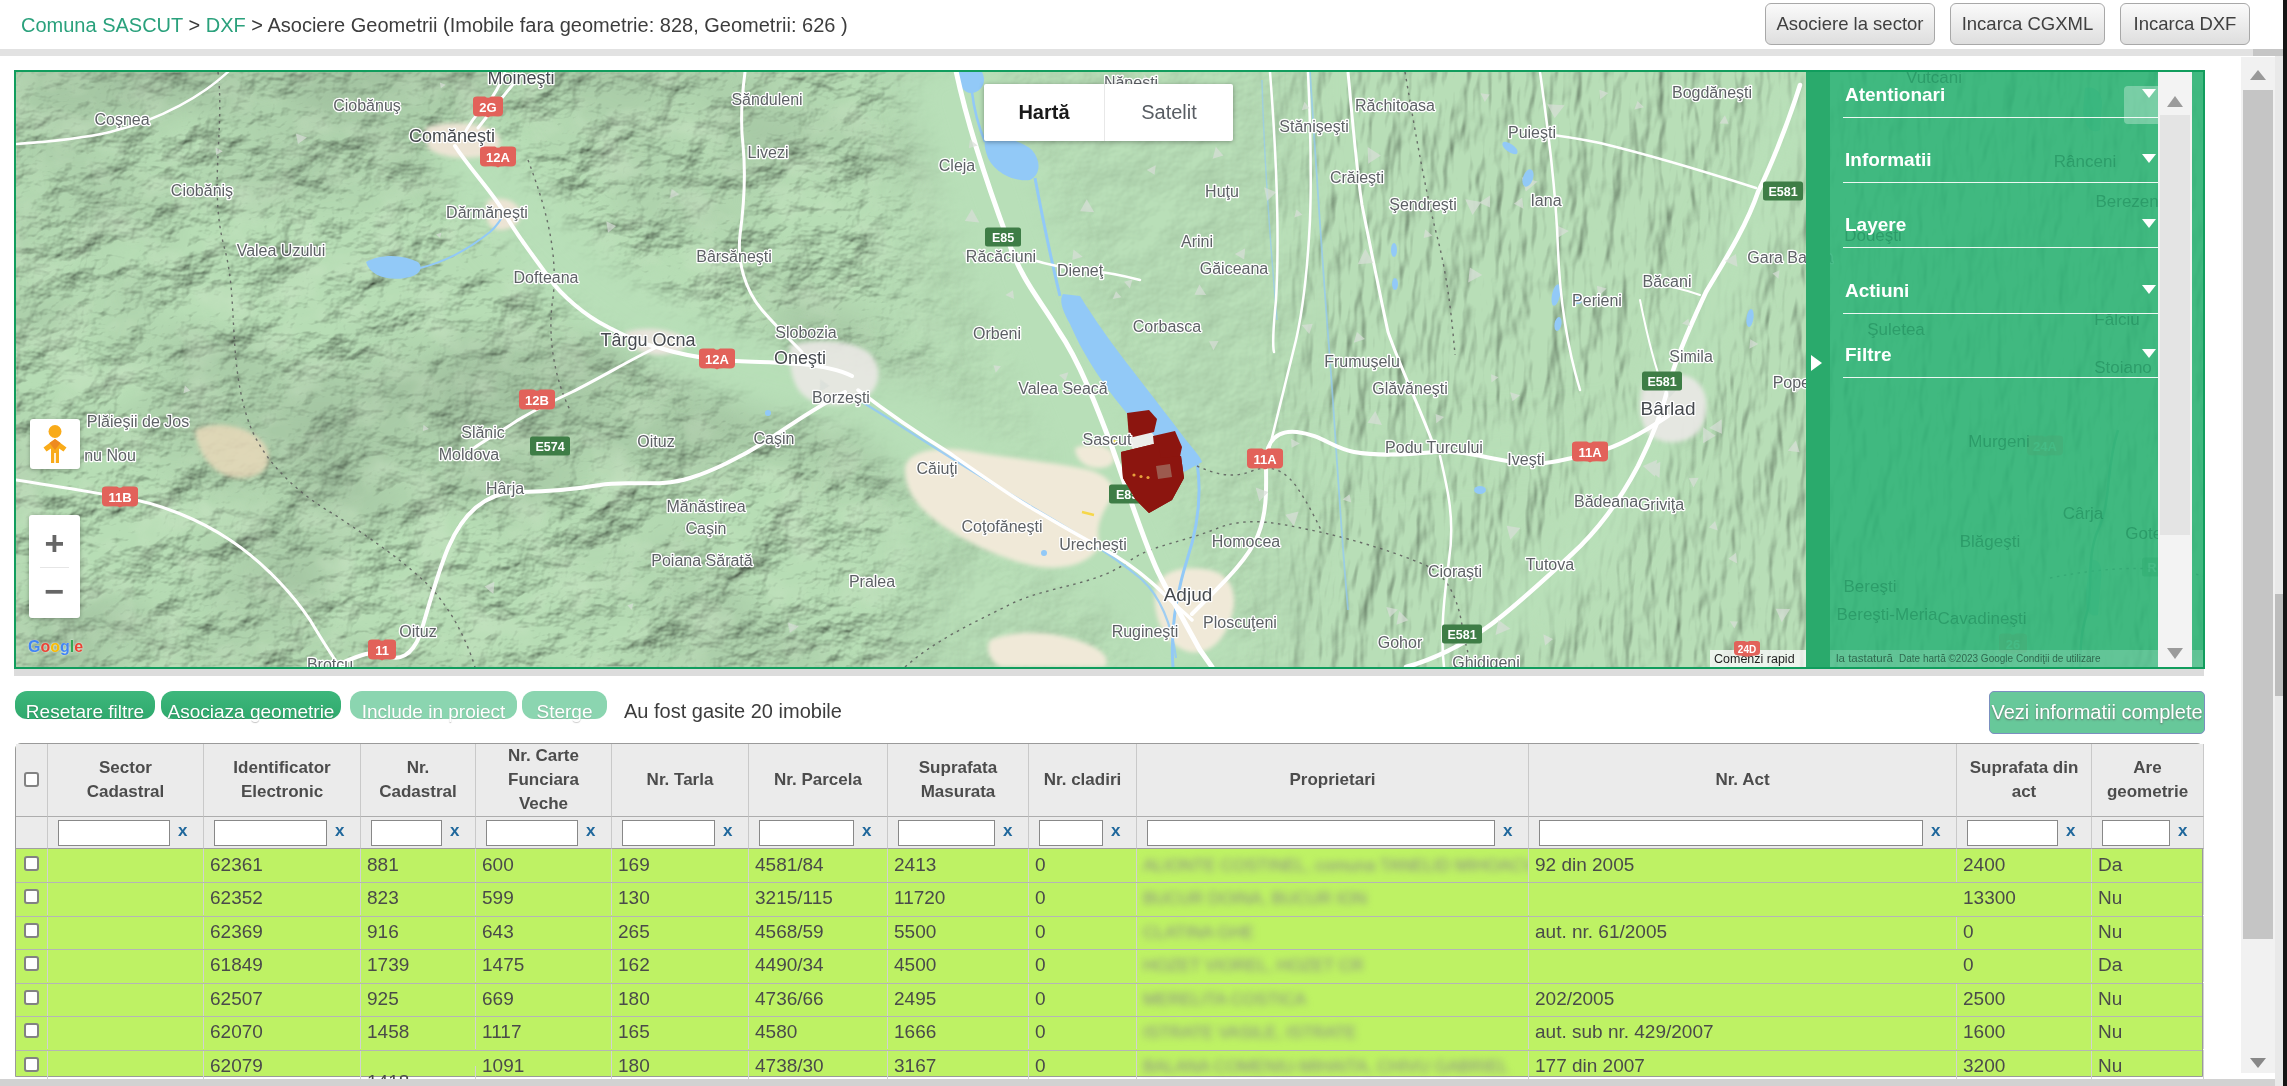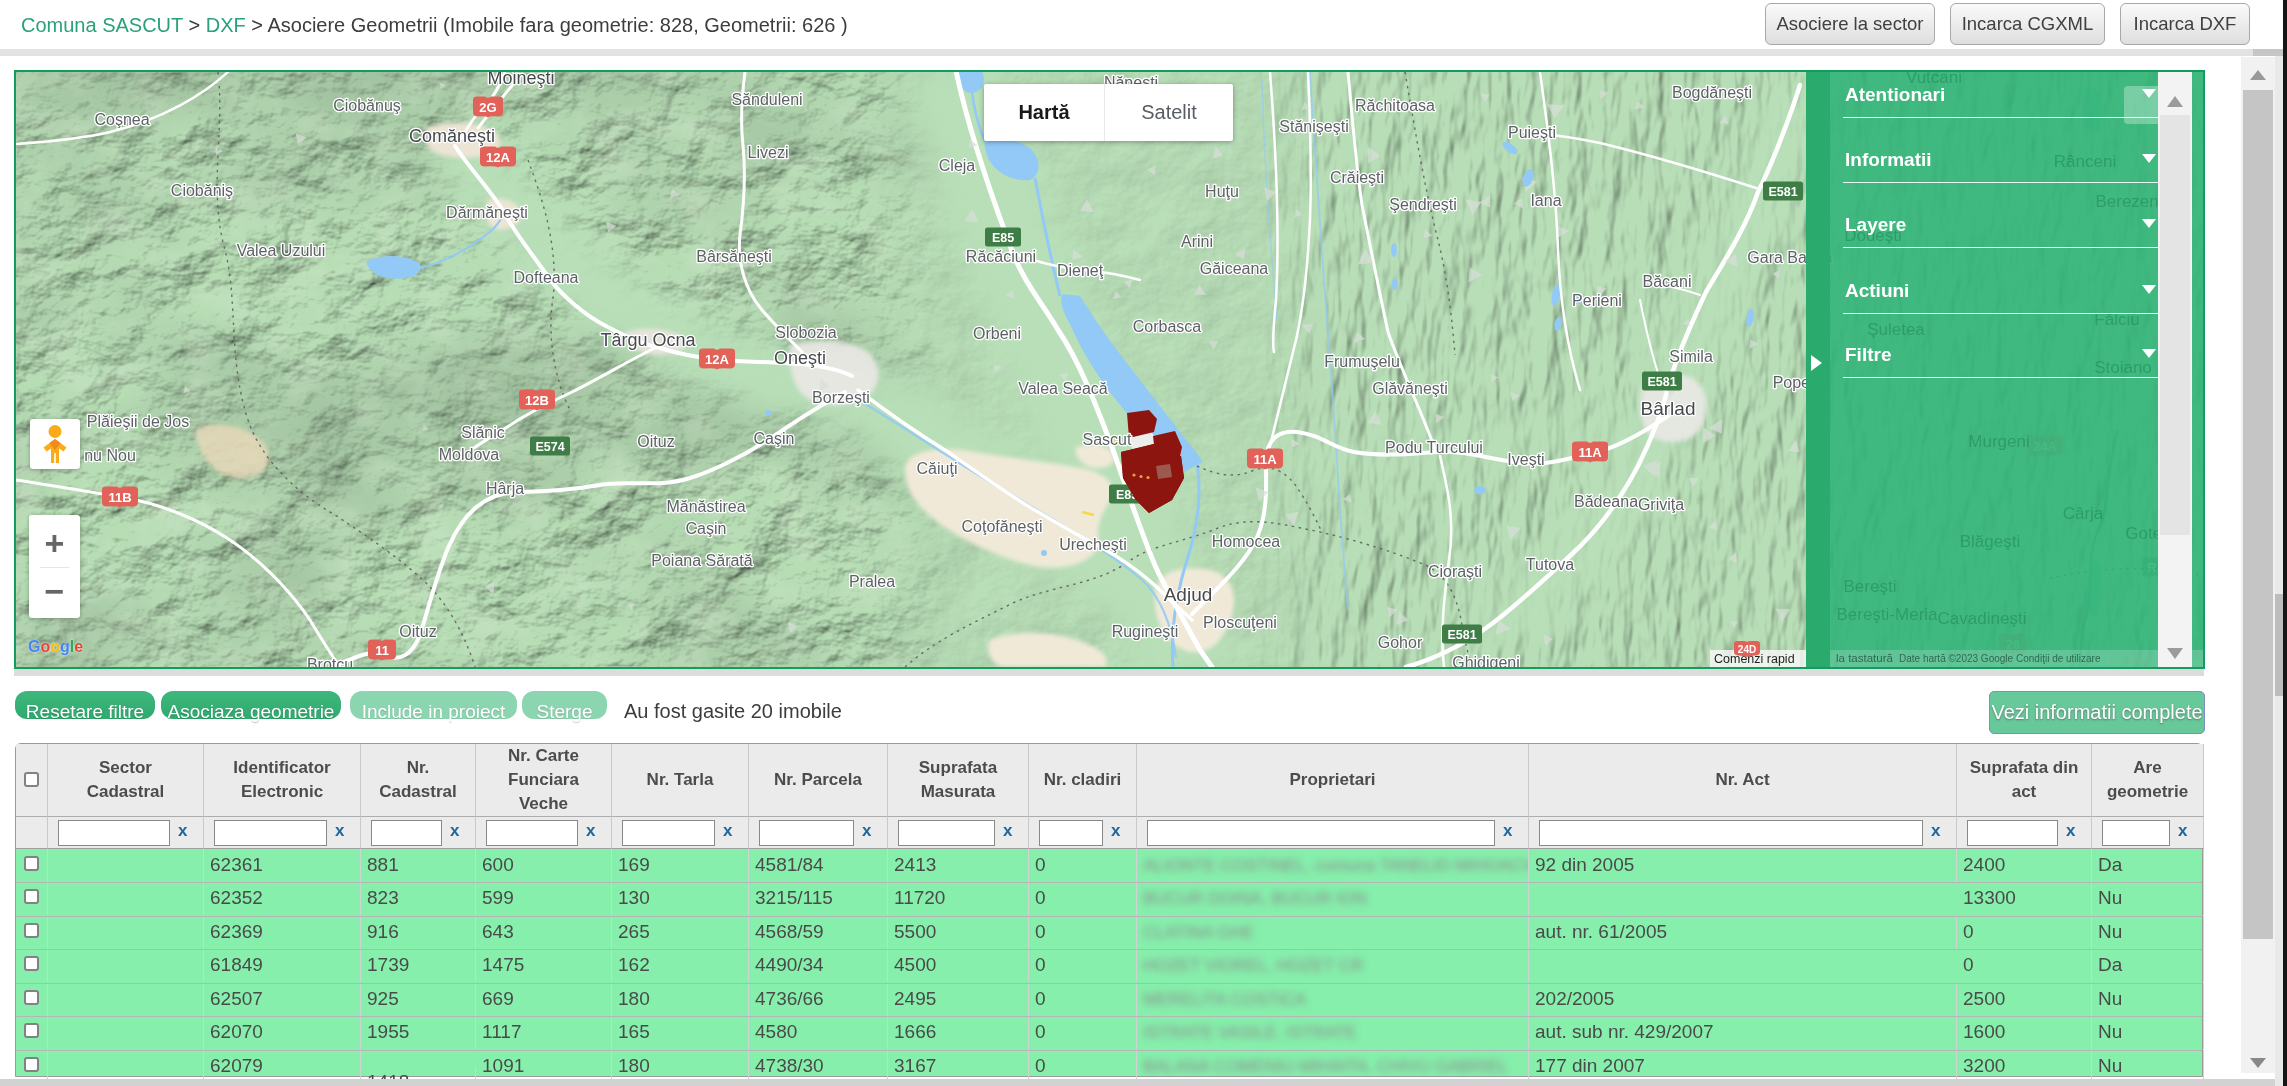--- a/index.html
+++ b/index.html
@@ -7,21 +7,21 @@
 .topbtn{position:absolute;top:3px;height:42px;border:1px solid #a8a8a8;border-radius:6px;background:linear-gradient(#fafafa,#dedede);color:#404040;font-size:18.5px;font-family:"Liberation Sans",sans-serif;text-align:center;line-height:40px}
 #hbar1{position:absolute;left:0;top:49px;width:2283px;height:7px;background:#e2e2e2}
 #hbar1 .th{position:absolute;right:0;width:30px;height:7px;background:#c6c6c6}
 #mapwrap{position:absolute;left:14px;top:70px;width:2191px;height:599px;border:2px solid #119d5d;background:#b6deb6}
 #mapbar{position:absolute;left:14px;top:669px;width:2190px;height:7px;background:#dcdcdc}
 .gbtn{position:absolute;top:691px;height:28px;border:none;border-radius:12px;background:linear-gradient(#3db77c,#2fa96d);color:#fff;font-size:19px;font-family:"Liberation Sans",sans-serif;text-align:center;line-height:42px;text-shadow:0 1px 1px rgba(0,0,0,.25)}
 .gbtn.dis{background:#8bd5b0;text-shadow:0 1px 1px rgba(120,120,120,.4)}
 #found{position:absolute;left:624px;top:700px;font-size:20px;color:#3c3c3c}
 #vezibtn{position:absolute;left:1989px;top:691px;width:216px;height:43px;background:#67c89a;border:1px solid #7b8fc0;border-radius:5px;color:#fff;font-size:20px;text-align:center;line-height:41px;text-shadow:0 1px 2px rgba(90,90,90,.8)}
 
-#tbl{position:absolute;left:15px;top:743px;width:2188px;height:334px;border:1px solid #9a9a9a;border-radius:6px 6px 0 0;background:#86efac}
+#tbl{position:absolute;left:15px;top:743px;width:2188px;height:334px;border:1px solid #9a9a9a;border-radius:6px 6px 0 0;background:#bef264}
 .hcell{position:absolute;background:#ebebeb;border-right:1px solid #c9c9c9;border-bottom:1px solid #adadad;color:#4c4c4c;font-weight:bold;font-size:17px;display:flex;align-items:center;justify-content:center;text-align:center;line-height:24px}
 .fcell{position:absolute;background:#ebebeb;border-right:1px solid #c9c9c9;border-bottom:1px solid #9f9f9f;top:73px;height:32px}
 .finp{position:absolute;top:3px;height:26px;background:#fff;border:1px solid #888}
 .fx{position:absolute;top:4px;font-weight:bold;font-size:17px;color:#20689c}
 .dcell{position:absolute;border-right:1px solid #d2d2d2;font-size:19px;color:#4a4a4a;padding:5px 0 0 6px;overflow:hidden;white-space:nowrap}
 .rline{position:absolute;left:0;width:2186px;height:1px;background:#b5b5b5}
 .cb{position:absolute;width:15px;height:15px;border:2px solid #828282;border-radius:3px;background:#fefefe}
 .blur{filter:blur(3.5px);color:#8a8a8a;font-size:17px}
 #hbar2{position:absolute;left:0;top:1079px;width:2275px;height:7px;background:#d2d2d2}
 
@@ -695,21 +695,21 @@
 <div class="dcell" style="left:1013px;top:239px;width:108px;height:33px">0</div>
 <div class="dcell" style="left:1121px;top:239px;width:392px;height:33px"><span class="blur">MERELITA COSTICA</span></div>
 <div class="dcell" style="left:1513px;top:239px;width:428px;height:33px">202/2005</div>
 <div class="dcell" style="left:1941px;top:239px;width:135px;height:33px">2500</div>
 <div class="dcell" style="left:2076px;top:239px;width:112px;height:33px">Nu</div>
 <div class="cb" style="left:8px;top:246px"></div>
 <div class="rline" style="top:239px"></div>
 <div class="dcell" style="left:0px;top:272px;width:32px;height:33px"></div>
 <div class="dcell" style="left:32px;top:272px;width:156px;height:33px"></div>
 <div class="dcell" style="left:188px;top:272px;width:157px;height:33px">62070</div>
-<div class="dcell" style="left:345px;top:272px;width:115px;height:33px">1955</div>
+<div class="dcell" style="left:345px;top:272px;width:115px;height:33px">1458</div>
 <div class="dcell" style="left:460px;top:272px;width:136px;height:33px">1117</div>
 <div class="dcell" style="left:596px;top:272px;width:137px;height:33px">165</div>
 <div class="dcell" style="left:733px;top:272px;width:139px;height:33px">4580</div>
 <div class="dcell" style="left:872px;top:272px;width:141px;height:33px">1666</div>
 <div class="dcell" style="left:1013px;top:272px;width:108px;height:33px">0</div>
 <div class="dcell" style="left:1121px;top:272px;width:392px;height:33px"><span class="blur">ISTRATE VASILE, ISTRATE</span></div>
 <div class="dcell" style="left:1513px;top:272px;width:428px;height:33px">aut. sub nr. 429/2007</div>
 <div class="dcell" style="left:1941px;top:272px;width:135px;height:33px">1600</div>
 <div class="dcell" style="left:2076px;top:272px;width:112px;height:33px">Nu</div>
 <div class="cb" style="left:8px;top:279px"></div>

